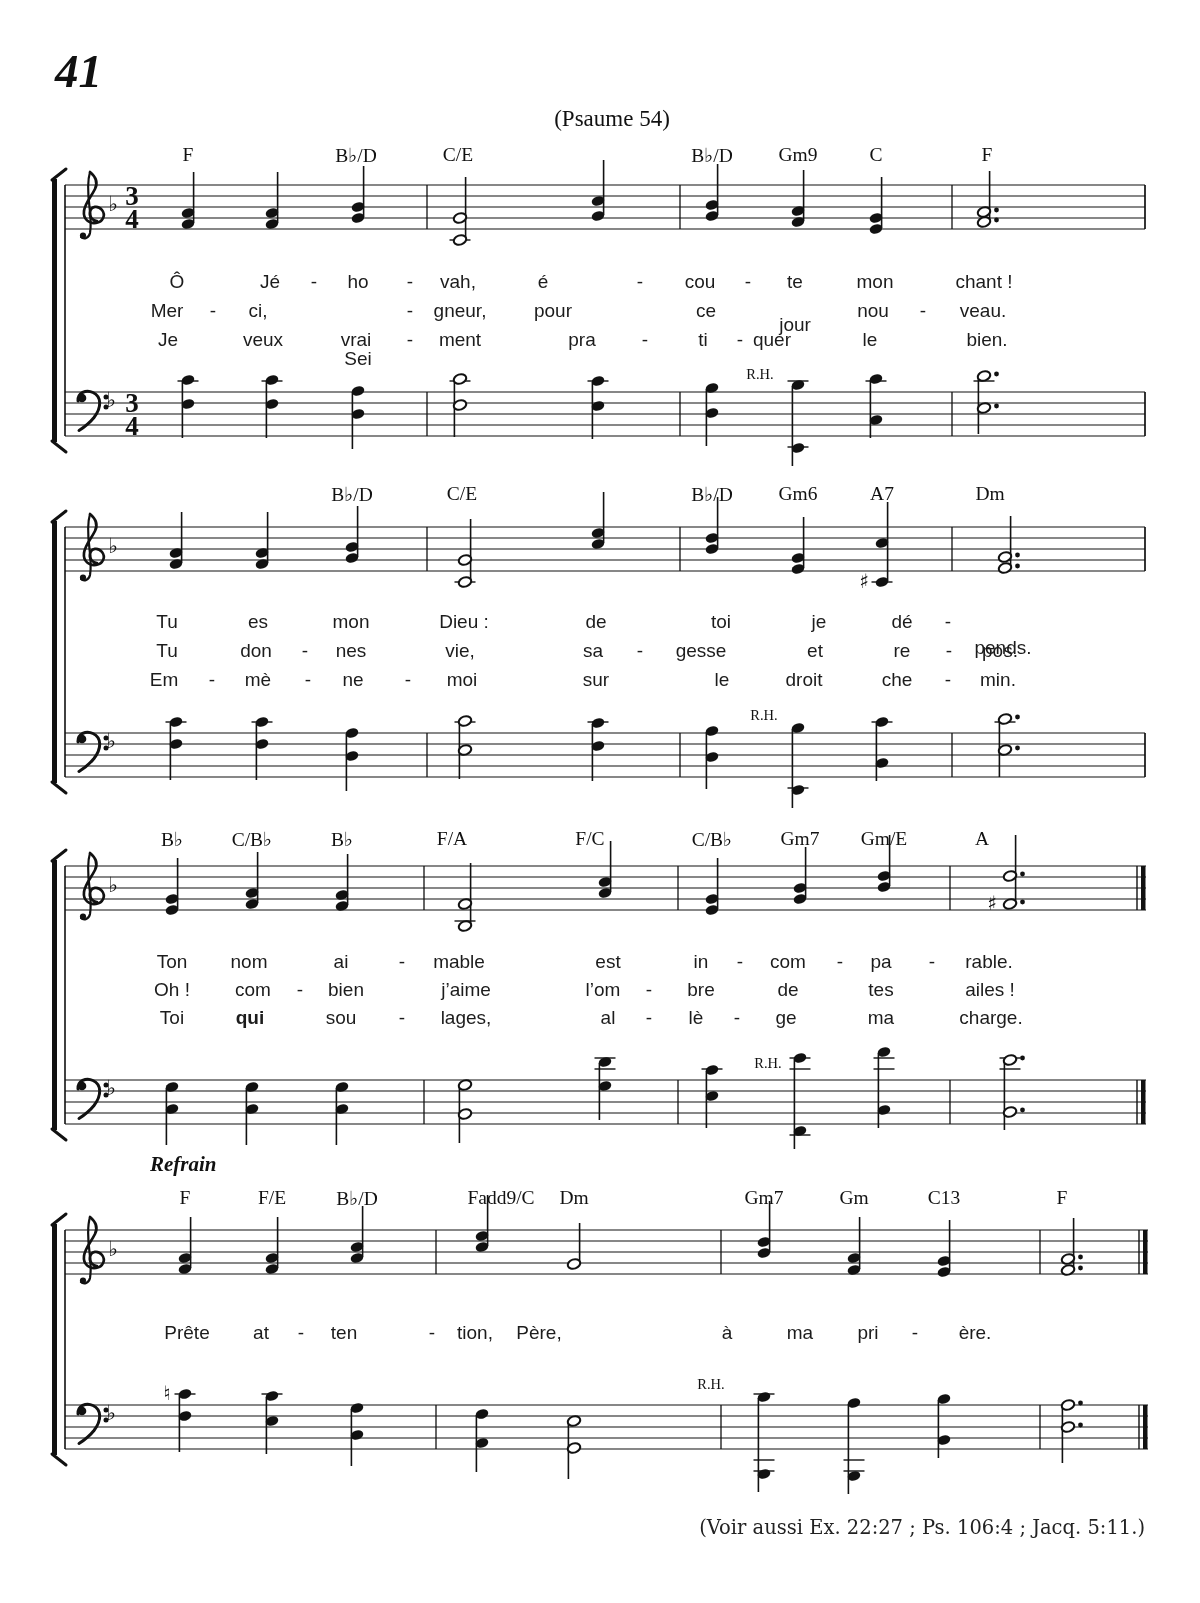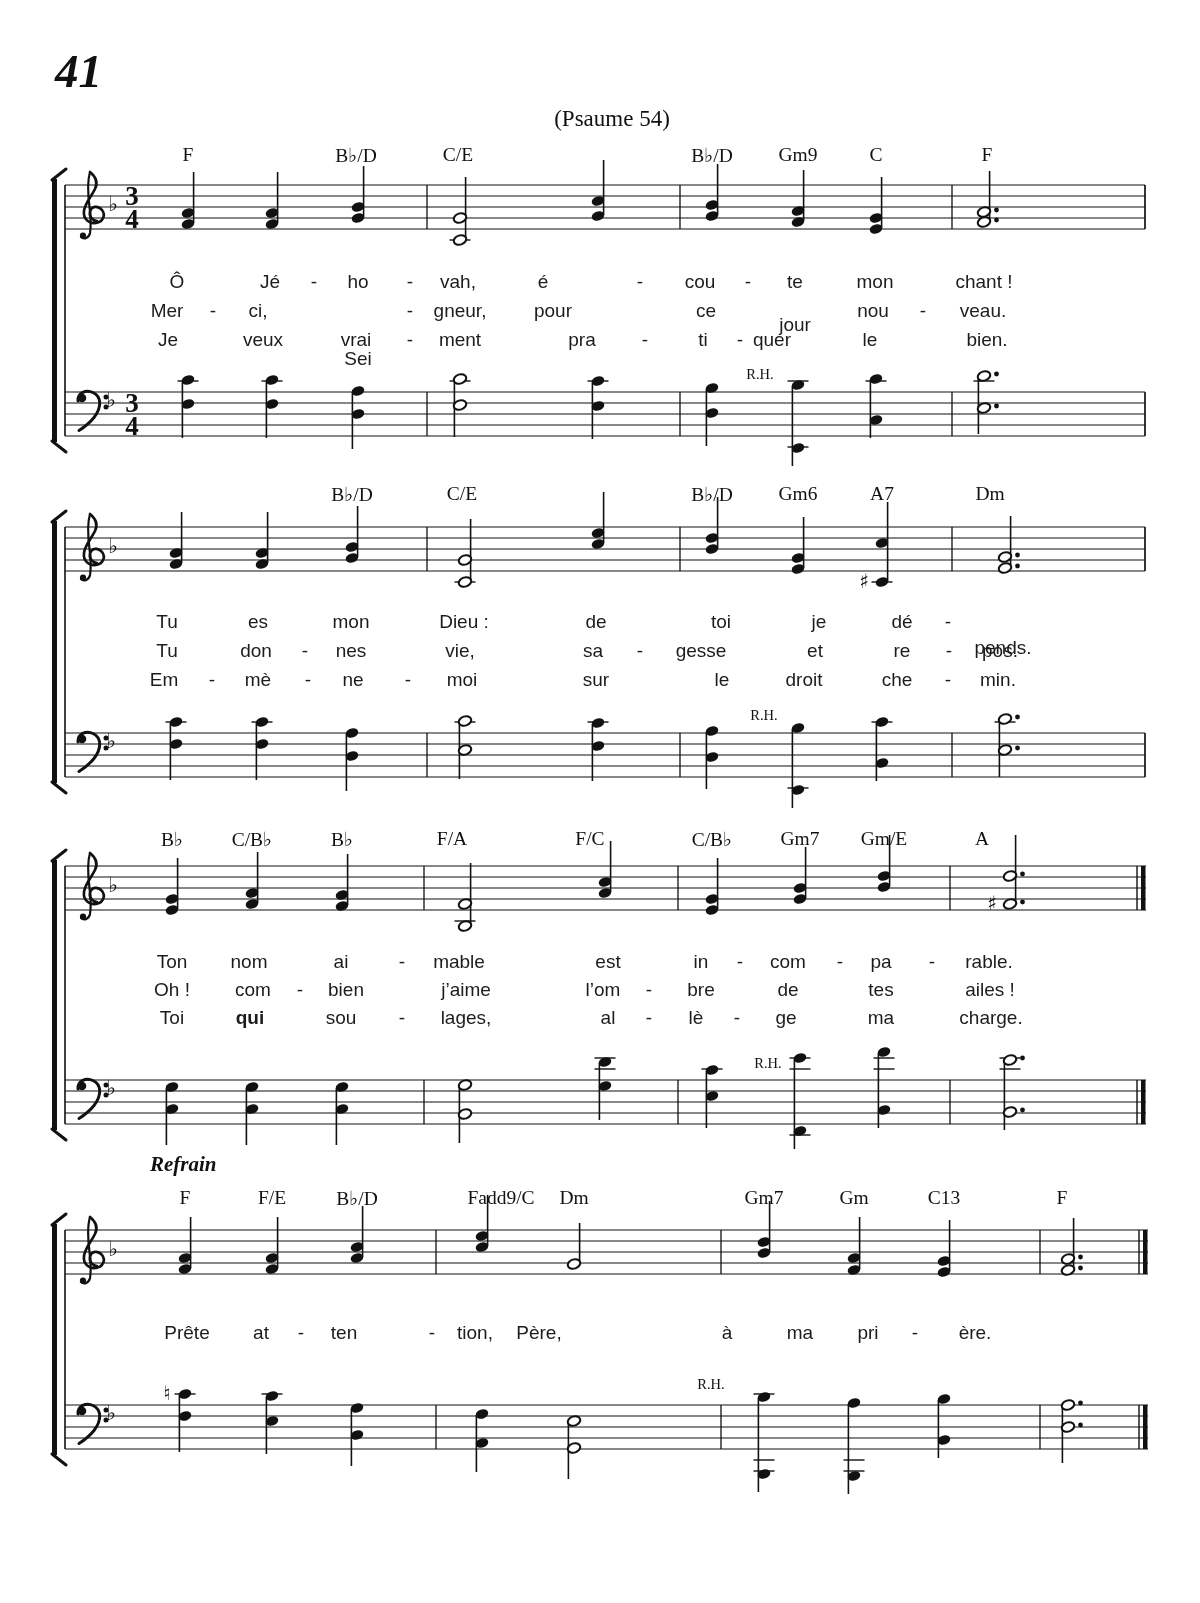--- a/index.html
+++ b/index.html
@@ -589,13 +589,14 @@
       <span class="lyr" style="left: 432px; top: 1322px;">-</span>
       <span class="lyr" style="left: 475px; top: 1322px;">tion,</span>
       <span class="lyr" style="left: 539px; top: 1322px;">Père,</span>
       <span class="lyr" style="left: 727px; top: 1322px;">à</span>
       <span class="lyr" style="left: 800px; top: 1322px;">ma</span>
       <span class="lyr" style="left: 868px; top: 1322px;">pri</span>
       <span class="lyr" style="left: 915px; top: 1322px;">-</span>
       <span class="lyr" style="left: 975px; top: 1322px;">ère.</span>
       <span class="rh" style="left: 711px; top: 1376px;">R.H.</span>
     </div>
+  <div id="footer">(Voir aussi Ex. 22:27 ; Ps. 106:4 ; Jacq. 5:11.)</div>
 </div>
 
 </body></html>

